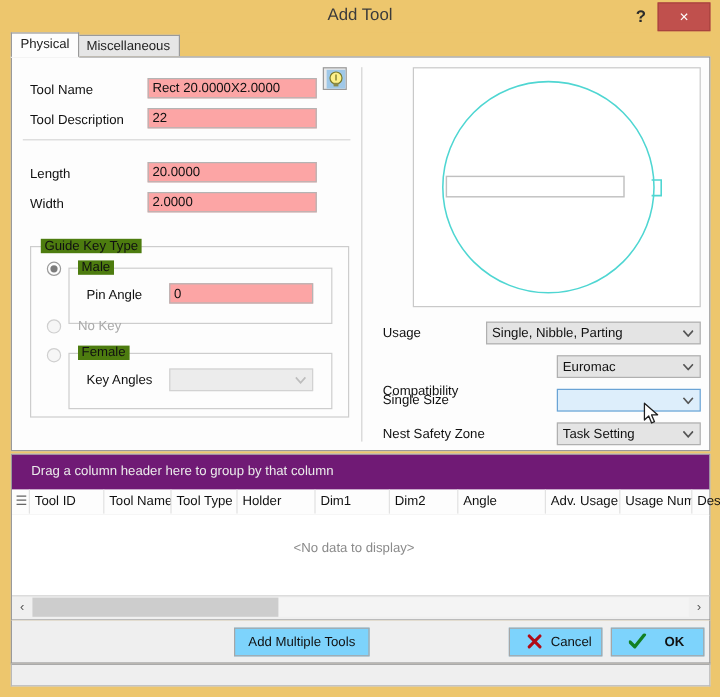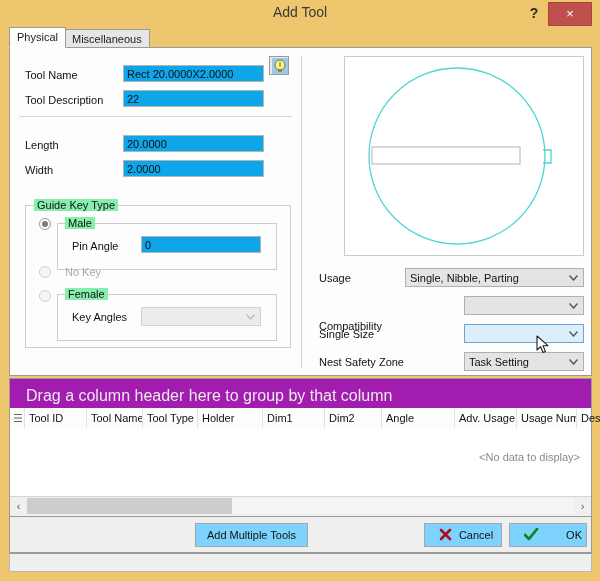--- a/index.html
+++ b/index.html
@@ -65,38 +65,38 @@
     position:absolute;left:9px;top:68px;width:273px;height:1px;
     background:#d6d6d6;
   }
   
   .lbl{
     position:absolute;font-size:11px;color:#111;
     white-space:nowrap;
   }
   .txt{
     position:absolute;height:17px;line-height:16px;
-    border:1px solid #b4b4b4;background:#0ea5e9;
+    border:1px solid #b4b4b4;background:#fca5a5;
     font-size:11px;color:#111;padding:0 3px;
     box-sizing:border-box;
     font-family:"Liberation Sans",sans-serif;
   }
   .bulb{
     position:absolute;left:259px;top:8px;width:20px;height:19px;
     border:1px solid #9a9a9a;background:#e9e9e9;
     box-sizing:border-box;cursor:pointer;
   }
   .bulb svg{position:absolute;left:2px;top:1px;}
   
   .group{
     position:absolute;border:1px solid #cdcdcd;
     box-sizing:border-box;background:transparent;
   }
   .group-title{
-    position:absolute;background:#86efac;padding:0 3px;
+    position:absolute;background:#4d7c0f;padding:0 3px;
     font-size:11px;color:#111;white-space:nowrap;
   }
   .radio{
     position:absolute;width:12px;height:12px;border-radius:50%;
     border:1px solid #9a9a9a;background:#fdfdfd;box-sizing:border-box;
     cursor:pointer;
   }
   .radio.checked::after{
     content:"";position:absolute;left:2px;top:2px;width:6px;height:6px;
     border-radius:50%;background:#7b7b7b;
@@ -126,40 +126,40 @@
     border:1px solid #c9c9c9;background:#fff;box-sizing:border-box;
     overflow:hidden;
   }
   
   .gridpanel{
     position:absolute;left:9px;top:378px;width:583px;height:139px;
     background:#fdfdfd;border:1px solid #9a9a9a;box-sizing:border-box;
   }
   .groupband{
     position:absolute;left:0;top:0;width:581px;height:29px;
-    background:#a21caf;
-    color:#ebebeb;font-size:16px;
+    background:#701a75;
+    color:#ebebeb;font-size:11px;
   }
   .groupband span{position:absolute;left:16px;top:8px;}
   .hdrrow{
     position:absolute;left:0;top:29px;width:581px;height:21px;
     background:#fdfdfd;border-bottom:1px solid #cfcfcf;
   }
   .hdr{
     position:absolute;top:0;height:20px;line-height:20px;
     font-size:11px;color:#111;white-space:nowrap;overflow:hidden;
     border-right:1px solid #e2e2e2;box-sizing:border-box;padding-left:4px;
     cursor:pointer;
   }
   .gridbody{
     position:absolute;left:0;top:50px;width:581px;height:68px;
     background:#fff;
   }
   .nodata{
-    position:absolute;left:0;top:22px;width:570px;text-align:right;
+    position:absolute;left:0;top:22px;width:570px;text-align:center;
     font-size:11px;color:#8a8a8a;
   }
   .hscroll{
     position:absolute;left:0;bottom:0;width:581px;height:19px;
     background:#f0f0f0;border-top:1px solid #d6d6d6;
   }
   .hscroll .sbtn{
     position:absolute;top:0;width:17px;height:18px;
     text-align:center;line-height:18px;font-size:11px;color:#555;cursor:pointer;
   }
@@ -268,20 +268,21 @@
     <div class="lbl" style="left:309px;top:224px;">Usage</div>
     <div class="combo" style="left:395px;top:220px;width:179px;">
       <div class="cv">Single, Nibble, Parting</div>
       <svg class="arrow" viewBox="0 0 9 6">
           <path d="M0.5 0.5 L4.5 5 L8.5 0.5" fill="none" stroke="#555" stroke-width="1.4"></path>
         </svg>
     </div>
 
     <div class="lbl" style="left:309px;top:252px;margin-top:20px;">Compatibility</div>
     <div class="combo" style="left:454px;top:248px;width:120px;">
+      <div class="cv">Euromac</div>
       <svg class="arrow" viewBox="0 0 9 6">
           <path d="M0.5 0.5 L4.5 5 L8.5 0.5" fill="none" stroke="#555" stroke-width="1.4"></path>
         </svg>
     </div>
 
     <div class="lbl" style="left:309px;top:280px;">Single Size</div>
     <div class="combo focused" style="left:454px;top:276px;width:120px;">
       <svg class="arrow" viewBox="0 0 9 6">
           <path d="M0.5 0.5 L4.5 5 L8.5 0.5" fill="none" stroke="#555" stroke-width="1.4"></path>
         </svg>
@@ -329,21 +330,21 @@
     <div class="btn" style="left:414px;top:6px;width:78px;">
       <svg class="ic" width="13" height="13" viewBox="0 0 13 13">
         <path d="M2 2 L11 11 M11 2 L2 11" stroke="#b00b17" stroke-width="2.6" stroke-linecap="round"></path>
       </svg>
       <span style="position:absolute;left:30px;top:0;right:4px;">Cancel</span>
     </div>
     <div class="btn" style="left:499px;top:6px;width:78px;">
       <svg class="ic" width="15" height="13" viewBox="0 0 15 13">
         <path d="M1 7 L5 11 L13 1" stroke="#128023" stroke-width="2.8" fill="none" stroke-linecap="round" stroke-linejoin="round"></path>
       </svg>
-      <span style="position:absolute;left:32px;top:0;right:4px;text-align:right;">OK</span>
+      <span style="position:absolute;left:32px;top:0;right:4px;text-align:center;font-weight:bold;">OK</span>
     </div>
   </div>
 
   <div class="statusbar"></div>
 
   <svg class="cursor" viewBox="0 0 14 20">
     <path d="M1 1 L1 15 L4.6 11.6 L7 17.5 L9.4 16.4 L7 10.8 L12 10.6 Z" fill="#ffffff" stroke="#202020" stroke-width="1.1" stroke-linejoin="round"></path>
   </svg>
 
 </div>

